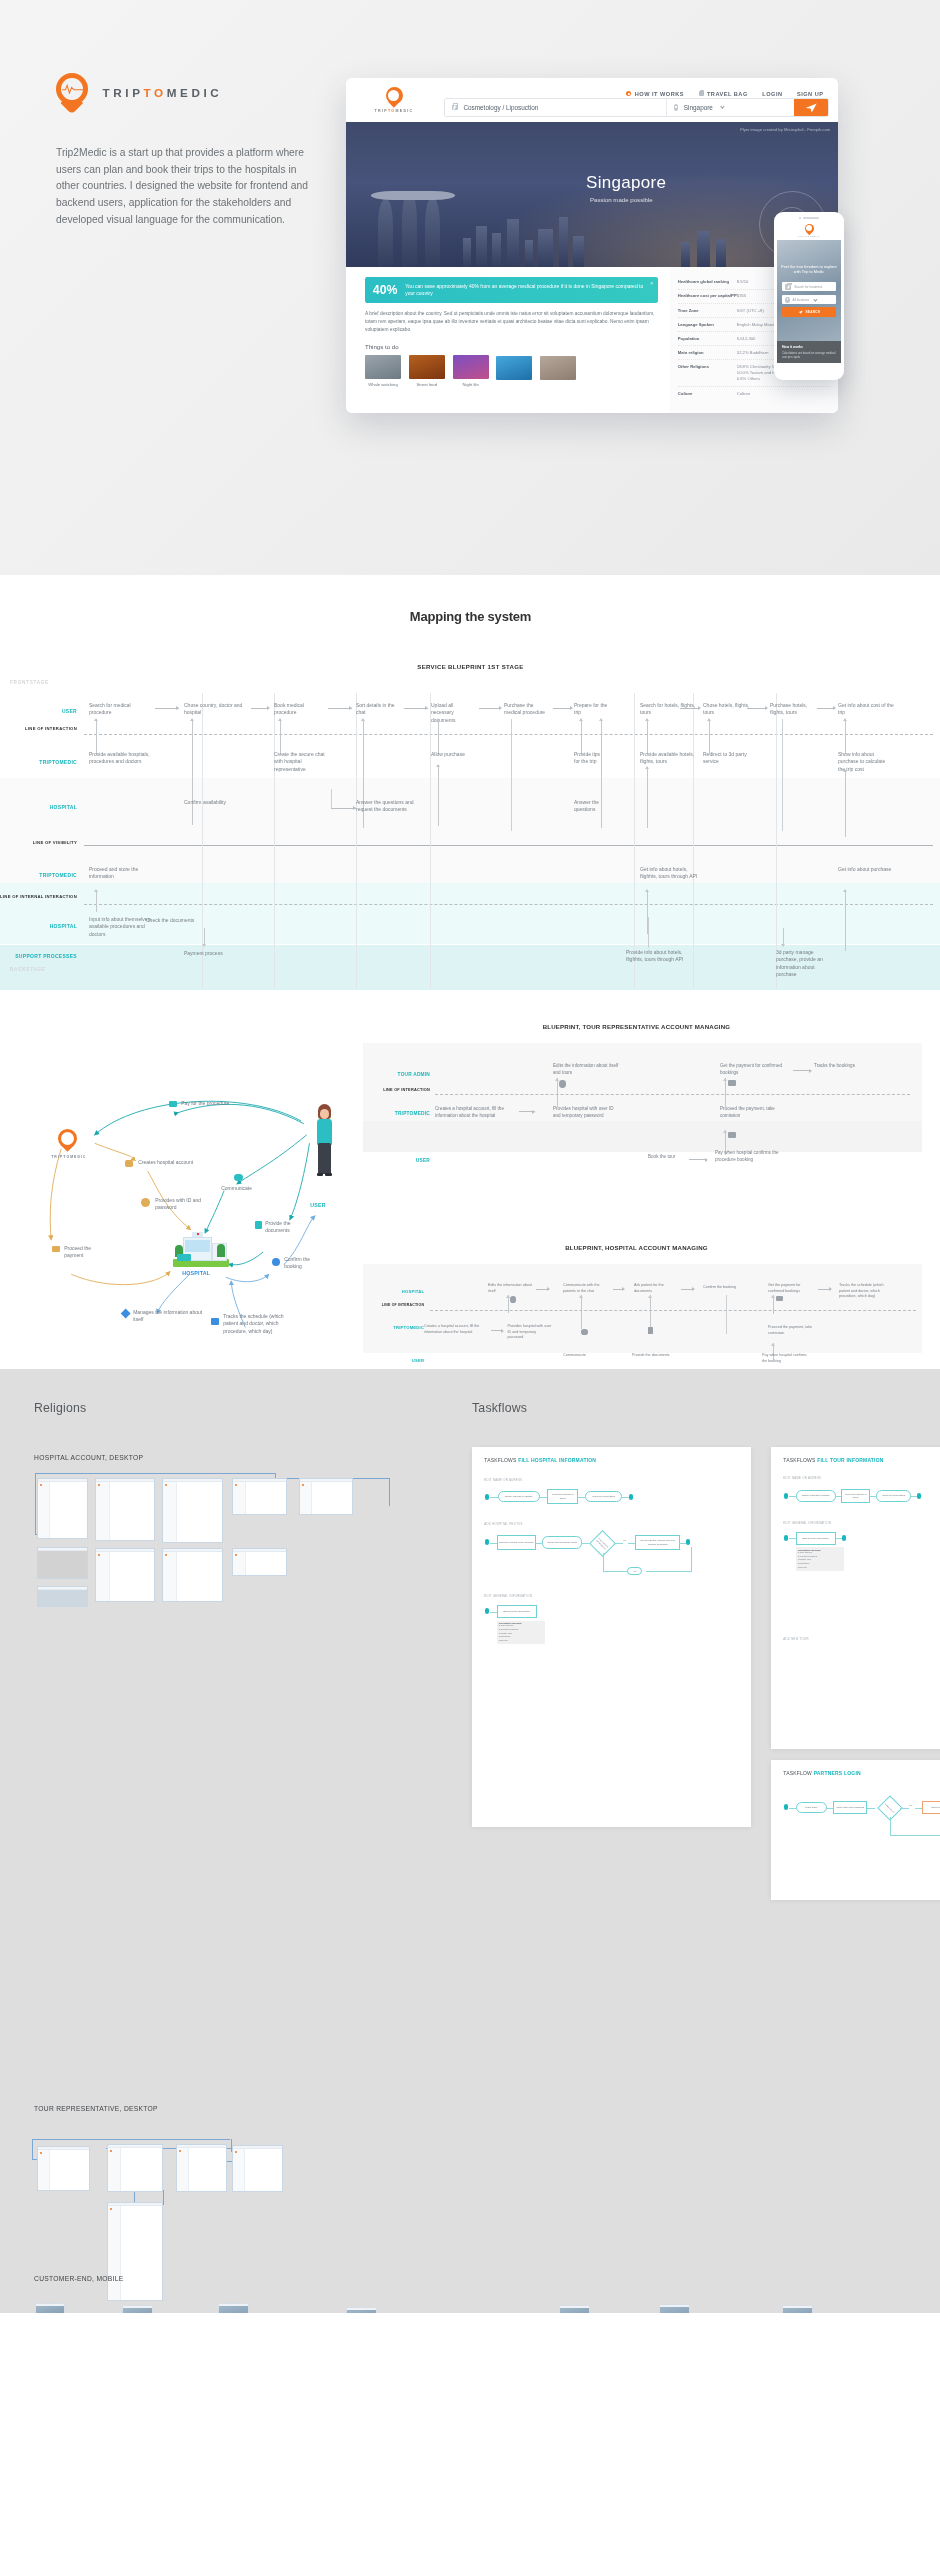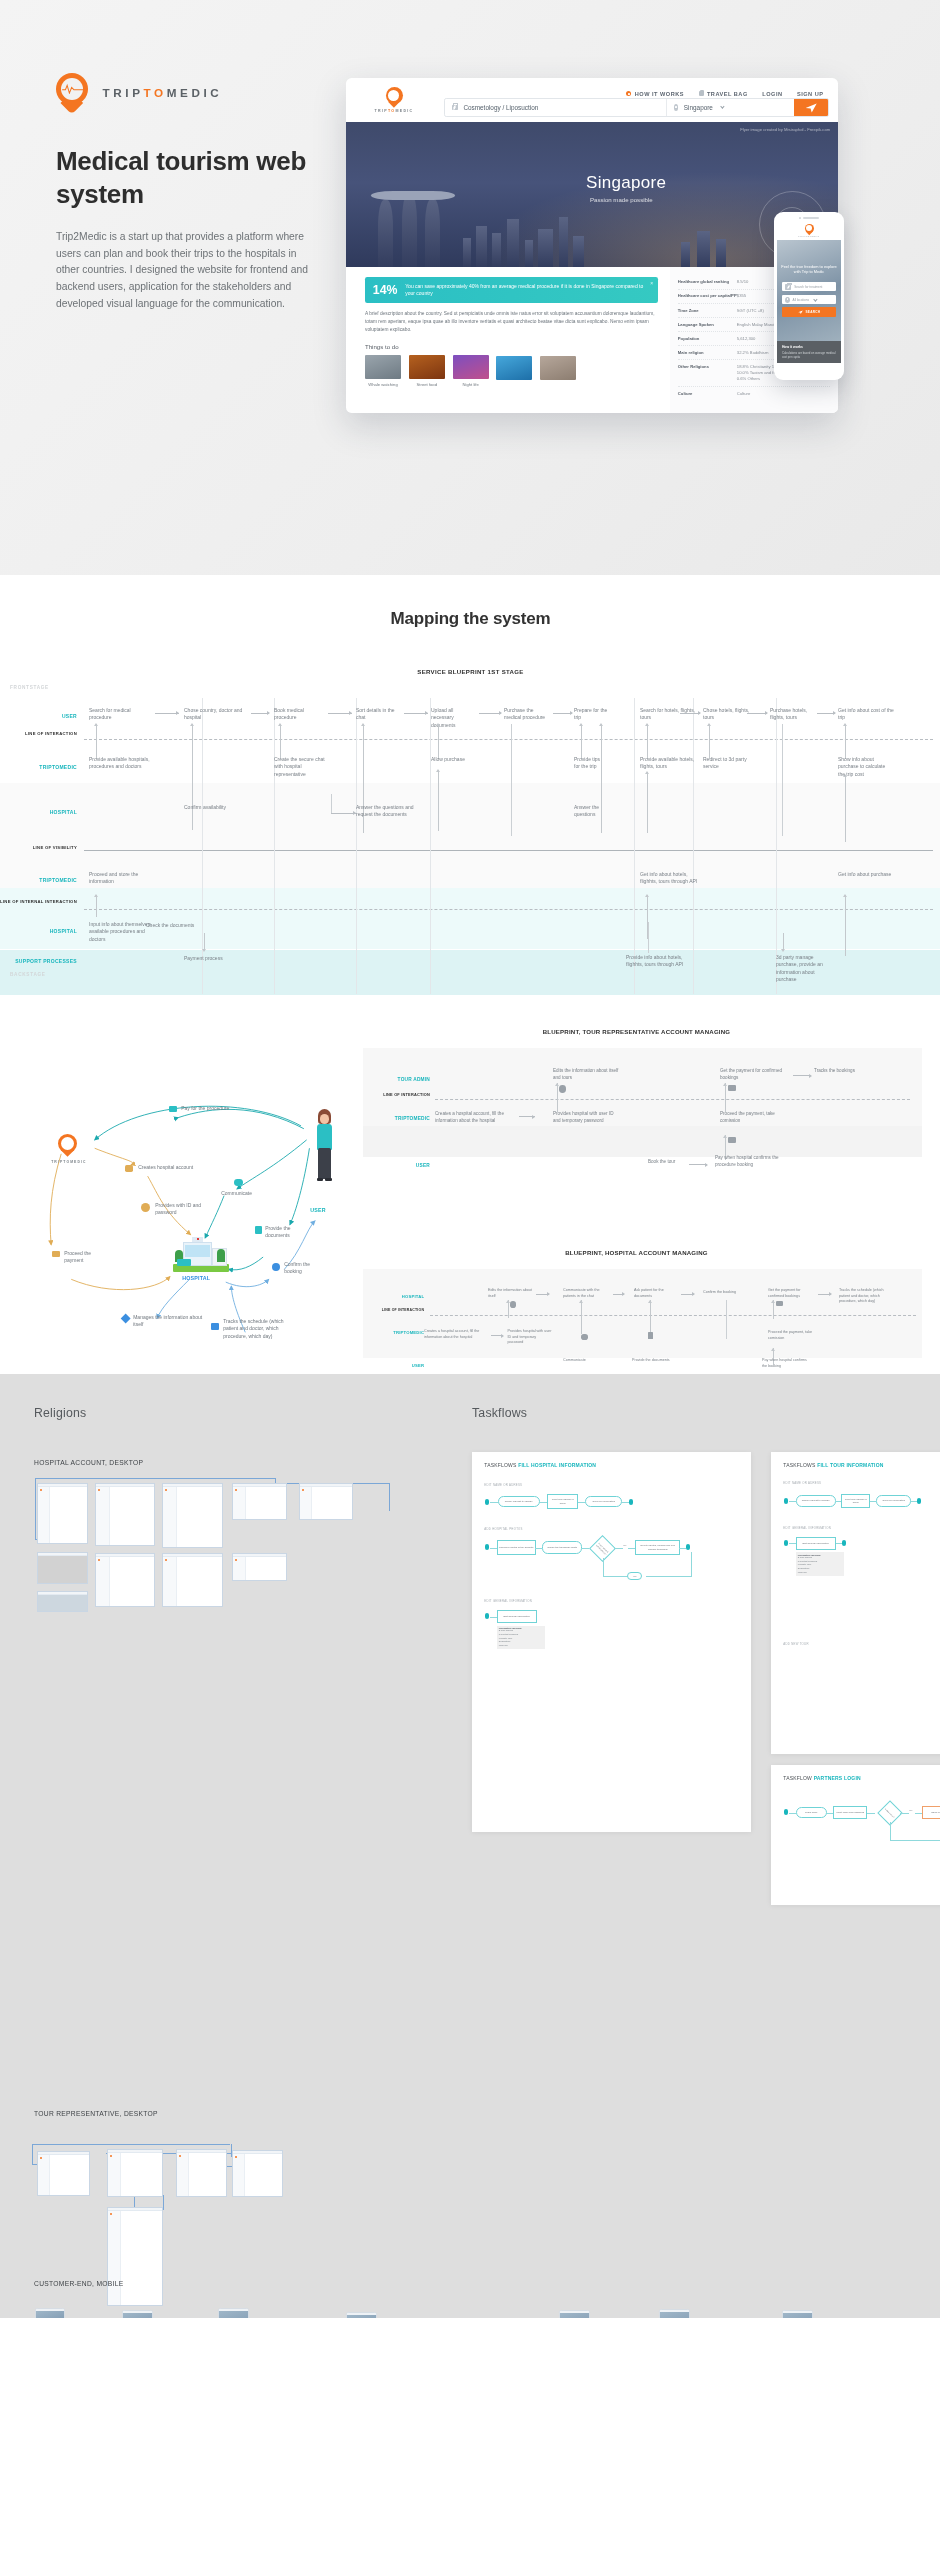--- a/index.html
+++ b/index.html
@@ -130,21 +130,21 @@
   .ph-hero .t1{position:absolute;left:0;right:0;top:23.5px;text-align:center;color:#fff;font-size:3.9px;line-height:1.45;}
   .ph-inp{position:absolute;left:4.5px;right:4.5px;height:9px;background:#fff;border-radius:1.1px;display:flex;align-items:center;gap:2.8px;padding:0 3.4px;font-size:3.1px;color:#9aa1a8;}
   .ph-inp.i1{top:42px;} .ph-inp.i2{top:55px;}
   .ph-search{position:absolute;left:4.5px;right:4.5px;top:67px;height:10px;background:#f47521;border-radius:1.1px;display:flex;align-items:center;justify-content:center;gap:2.8px;color:#fff;font-size:3.1px;font-weight:700;letter-spacing:0.3px;}
   .ph-foot{background:#5a5f64;padding:3.9px 4.5px;}
   .ph-foot .h{color:#fff;font-size:3.4px;font-weight:700;}
   .ph-foot .p{color:#cfd3d6;font-size:2.8px;line-height:1.5;margin-top:1.7px;}
 
   
   .mapping{background:#fff;padding-top:34px;}
-  h2.sec-title{text-align:center;font-size:17px;font-weight:700;color:#333;letter-spacing:-0.2px;}
+  h2.sec-title{text-align:center;font-size:13px;font-weight:700;color:#333;letter-spacing:-0.2px;}
 
   .blueprint{position:relative;margin-top:47px;width:941px;height:318px;font-size:5.1px;}
   .bp-title{position:absolute;left:0;right:0;top:-7.8px;text-align:center;font-size:6.1px;font-weight:700;letter-spacing:0.3px;color:#2f2f2f;}
   .band{position:absolute;left:0;width:941px;}
   .band.frontstage{top:0;height:107px;background:#fff;}
   .band.backstage{top:107px;height:105px;background:#fafafa;}
   .band.internal{top:212px;height:61px;background:#edfafa;}
   .band.support{top:274px;height:45px;background:#ddf3f4;}
   .stage-tag{position:absolute;left:10px;font-size:4.7px;letter-spacing:0.7px;color:#d3d6d8;font-weight:700;}
   .lane-lbl{position:absolute;right:auto;width:77px;text-align:right;font-size:5px;font-weight:700;letter-spacing:0.3px;color:#19b6bd;left:0;}
@@ -208,21 +208,20 @@
         <div class="logo-pin">
           <div class="pin-body"></div>
             <div class="pin-tip"></div>
             <div class="pin-hole"></div>
           <svg width="23.5" height="11.2" viewBox="0 0 42 20">
               <polyline points="2,12 8,12 11,4 15,18 19,8 23,12 40,12" fill="none" stroke="#f47521" stroke-width="1.8"></polyline>
             </svg>
         </div>
         <div class="logo-word"><span>TRIP</span><span class="o-accent">TO</span><span>MEDIC</span></div>
       </div>
-      <h1 class="hero-title">Medical tourism web system</h1>
       <p class="hero-desc">Trip2Medic is a start up that provides a platform where users can plan and book their trips to the hospitals in other countries.  I designed the website for frontend and backend users, application for the stakeholders and developed visual language for the communication.</p>
     </div>
 
     <div class="browser">
       <div class="br-top">
         <div class="br-logo">
           <div class="mini-pin">
               <div class="b"></div>
               <div class="t"></div>
               <div class="h"></div>
@@ -284,21 +283,21 @@
           <div class="wheel" style="right:12.3px;bottom:9px;width:67px;height:67px;"></div>
           <div class="wheel" style="right:29px;bottom:26px;width:34px;height:34px;"></div>
         </div>
         <h2>Singapore</h2>
         <div class="tag">Passion made possible</div>
       </div>
 
       <div class="br-body">
         <div class="bb-left">
           <div class="promo">
-            <div class="pct">14%</div>
+            <div class="pct">40%</div>
             <div class="ptx">You can save approximately 40% from an average medical procedure if it is done in Singapore compared to your country</div>
             <div class="px">×</div>
           </div>
           <div class="bb-desc">A brief description about the country.  Sed ut perspiciatis unde omnis iste natus error sit voluptatem accusantium doloremque laudantium, totam rem aperiam, eaque ipsa quae ab illo inventore veritatis et quasi architecto beatae vitae dicta sunt explicabo. Nemo enim ipsam voluptatem explicabo.</div>
           <div class="things-h">Things to do</div>
           <div class="thumbs">
             <div class="th">
                 <div class="img" style="background:linear-gradient(160deg,#9aa5ad,#6e7a83);"></div>
                 <div class="cap">Whale watching</div>
               </div>

